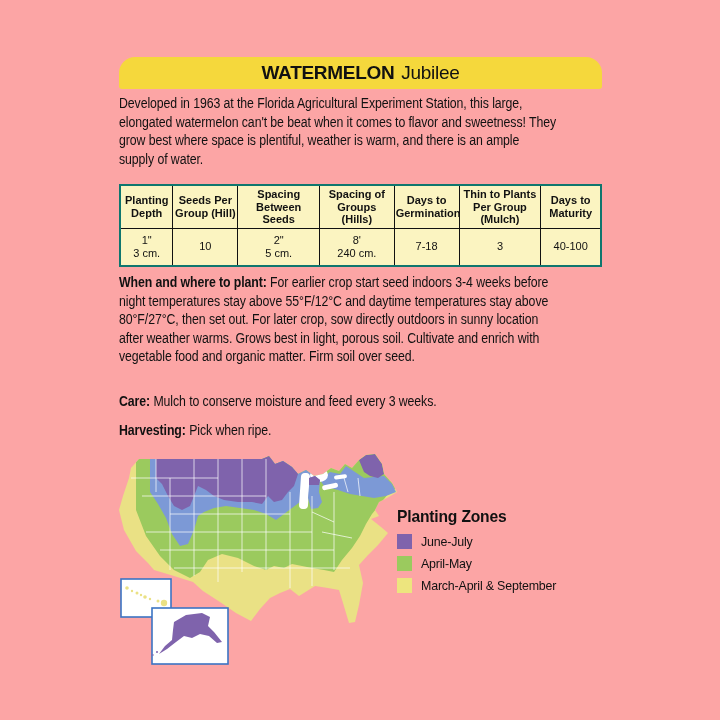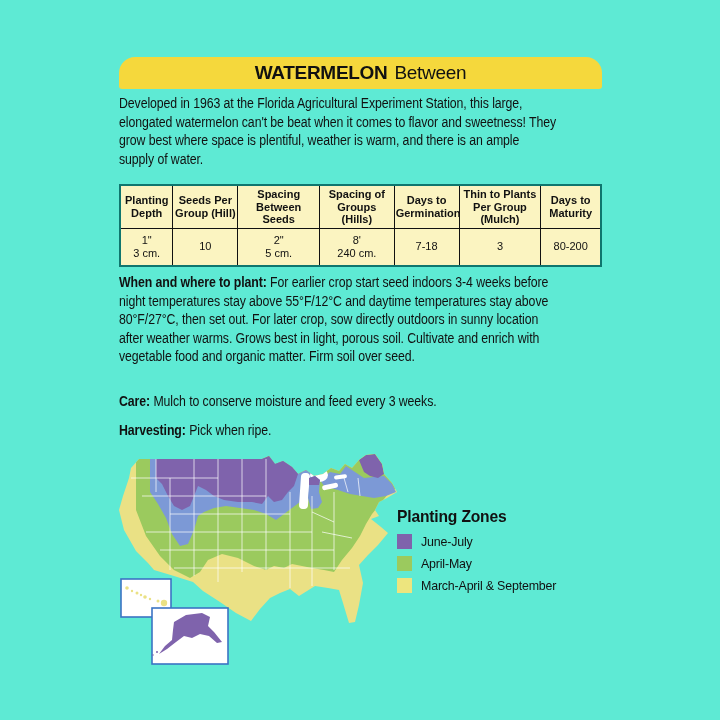--- a/index.html
+++ b/index.html
@@ -1,16 +1,16 @@
 <!DOCTYPE html>
 <html style="--banner-yellow: #F5D83C; --table-bg: #FBF4C1; --zone-purple: #7F63AC; --zone-blue: #7C99D6; --zone-green: #9BCA5E; --zone-yellow: #EAE185; --inset-border-blue: #3B74C4;"><head>
 <meta charset="utf-8">
 <style>
   html,body{margin:0;padding:0;background:#fff;}
-  .page{position:relative;width:720px;height:720px;background:#5eead4;overflow:hidden;
+  .page{position:relative;width:720px;height:720px;background:#fca5a5;overflow:hidden;
         font-family:"Liberation Sans",sans-serif;color:#111;}
   
   .banner{position:absolute;left:119px;top:57px;width:483px;height:32px;
           background:var(--banner-yellow,#F5D83C);border-radius:16px 16px 3px 3px;
           display:flex;align-items:center;justify-content:center;}
   .banner .t-bold{font-weight:700;font-size:19px;letter-spacing:-.3px;}
   .banner .t-reg{font-size:19px;margin-left:7px;letter-spacing:-.3px;}
   
   .cond{transform:scaleX(.88);transform-origin:0 0;}
   .para{position:absolute;left:119px;width:552px;font-size:14px;line-height:18.6px;
@@ -49,21 +49,21 @@
   .footer{position:absolute;left:0;right:0;top:674px;text-align:center;font-size:12.5px;
           color:#3a3a3a;letter-spacing:.3px;}
 </style>
 </head>
 <body>
 
 <div class="page">
 
   <div class="banner">
     <span class="t-bold">WATERMELON</span>
-    <span class="t-reg">Between</span>
+    <span class="t-reg">Jubilee</span>
   </div>
 
   <div class="para cond" id="intro">Developed in 1963 at the Florida Agricultural Experiment Station, this large,
 elongated watermelon can't be beat when it comes to flavor and sweetness! They
 grow best where space is plentiful, weather is warm, and there is an ample
 supply of water.</div>
 
   <table class="info-table">
     <colgroup>
       <col style="width:11%">
@@ -94,21 +94,21 @@
     <tr>
       <td>1"
 3 cm.</td>
       <td>10</td>
       <td>2"
 5 cm.</td>
       <td>8'
 240 cm.</td>
       <td>7-18</td>
       <td>3</td>
-      <td>80-200</td>
+      <td>40-100</td>
     </tr>
   </tbody>
     </table>
 
   <div class="para cond" id="plant"><b>When and where to plant:</b><span> For earlier crop start seed indoors 3-4 weeks before
 night temperatures stay above 55°F/12°C and daytime temperatures stay above
 80°F/27°C, then set out. For later crop, sow directly outdoors in sunny location
 after weather warms. Grows best in light, porous soil. Cultivate and enrich with
 vegetable food and organic matter. Firm soil over seed.</span></div>
 

